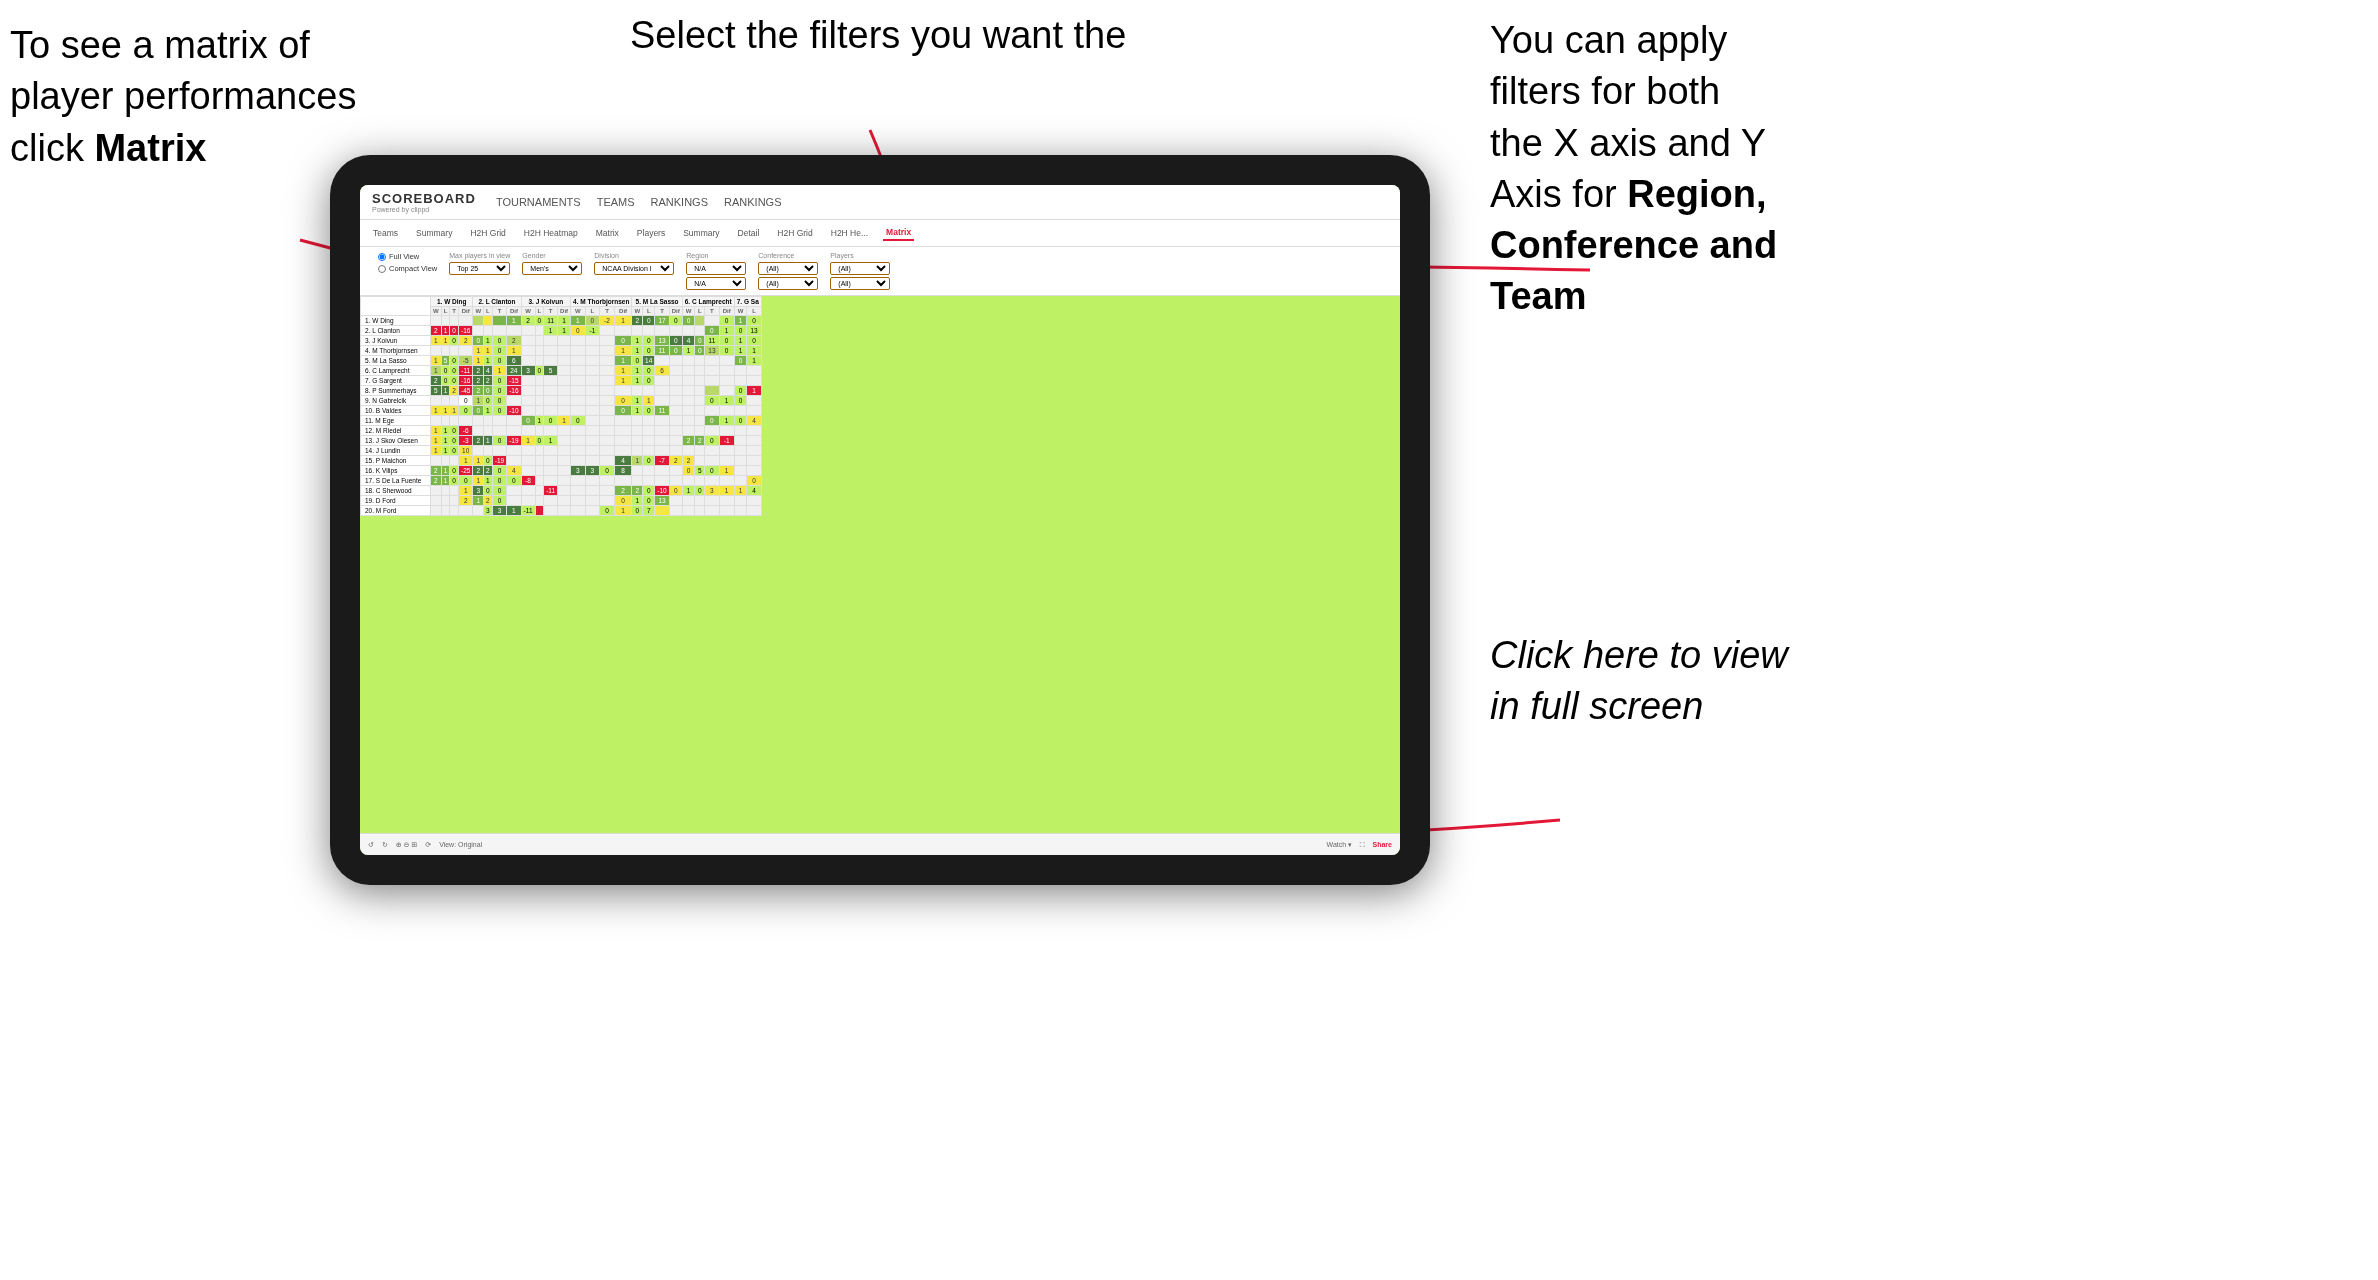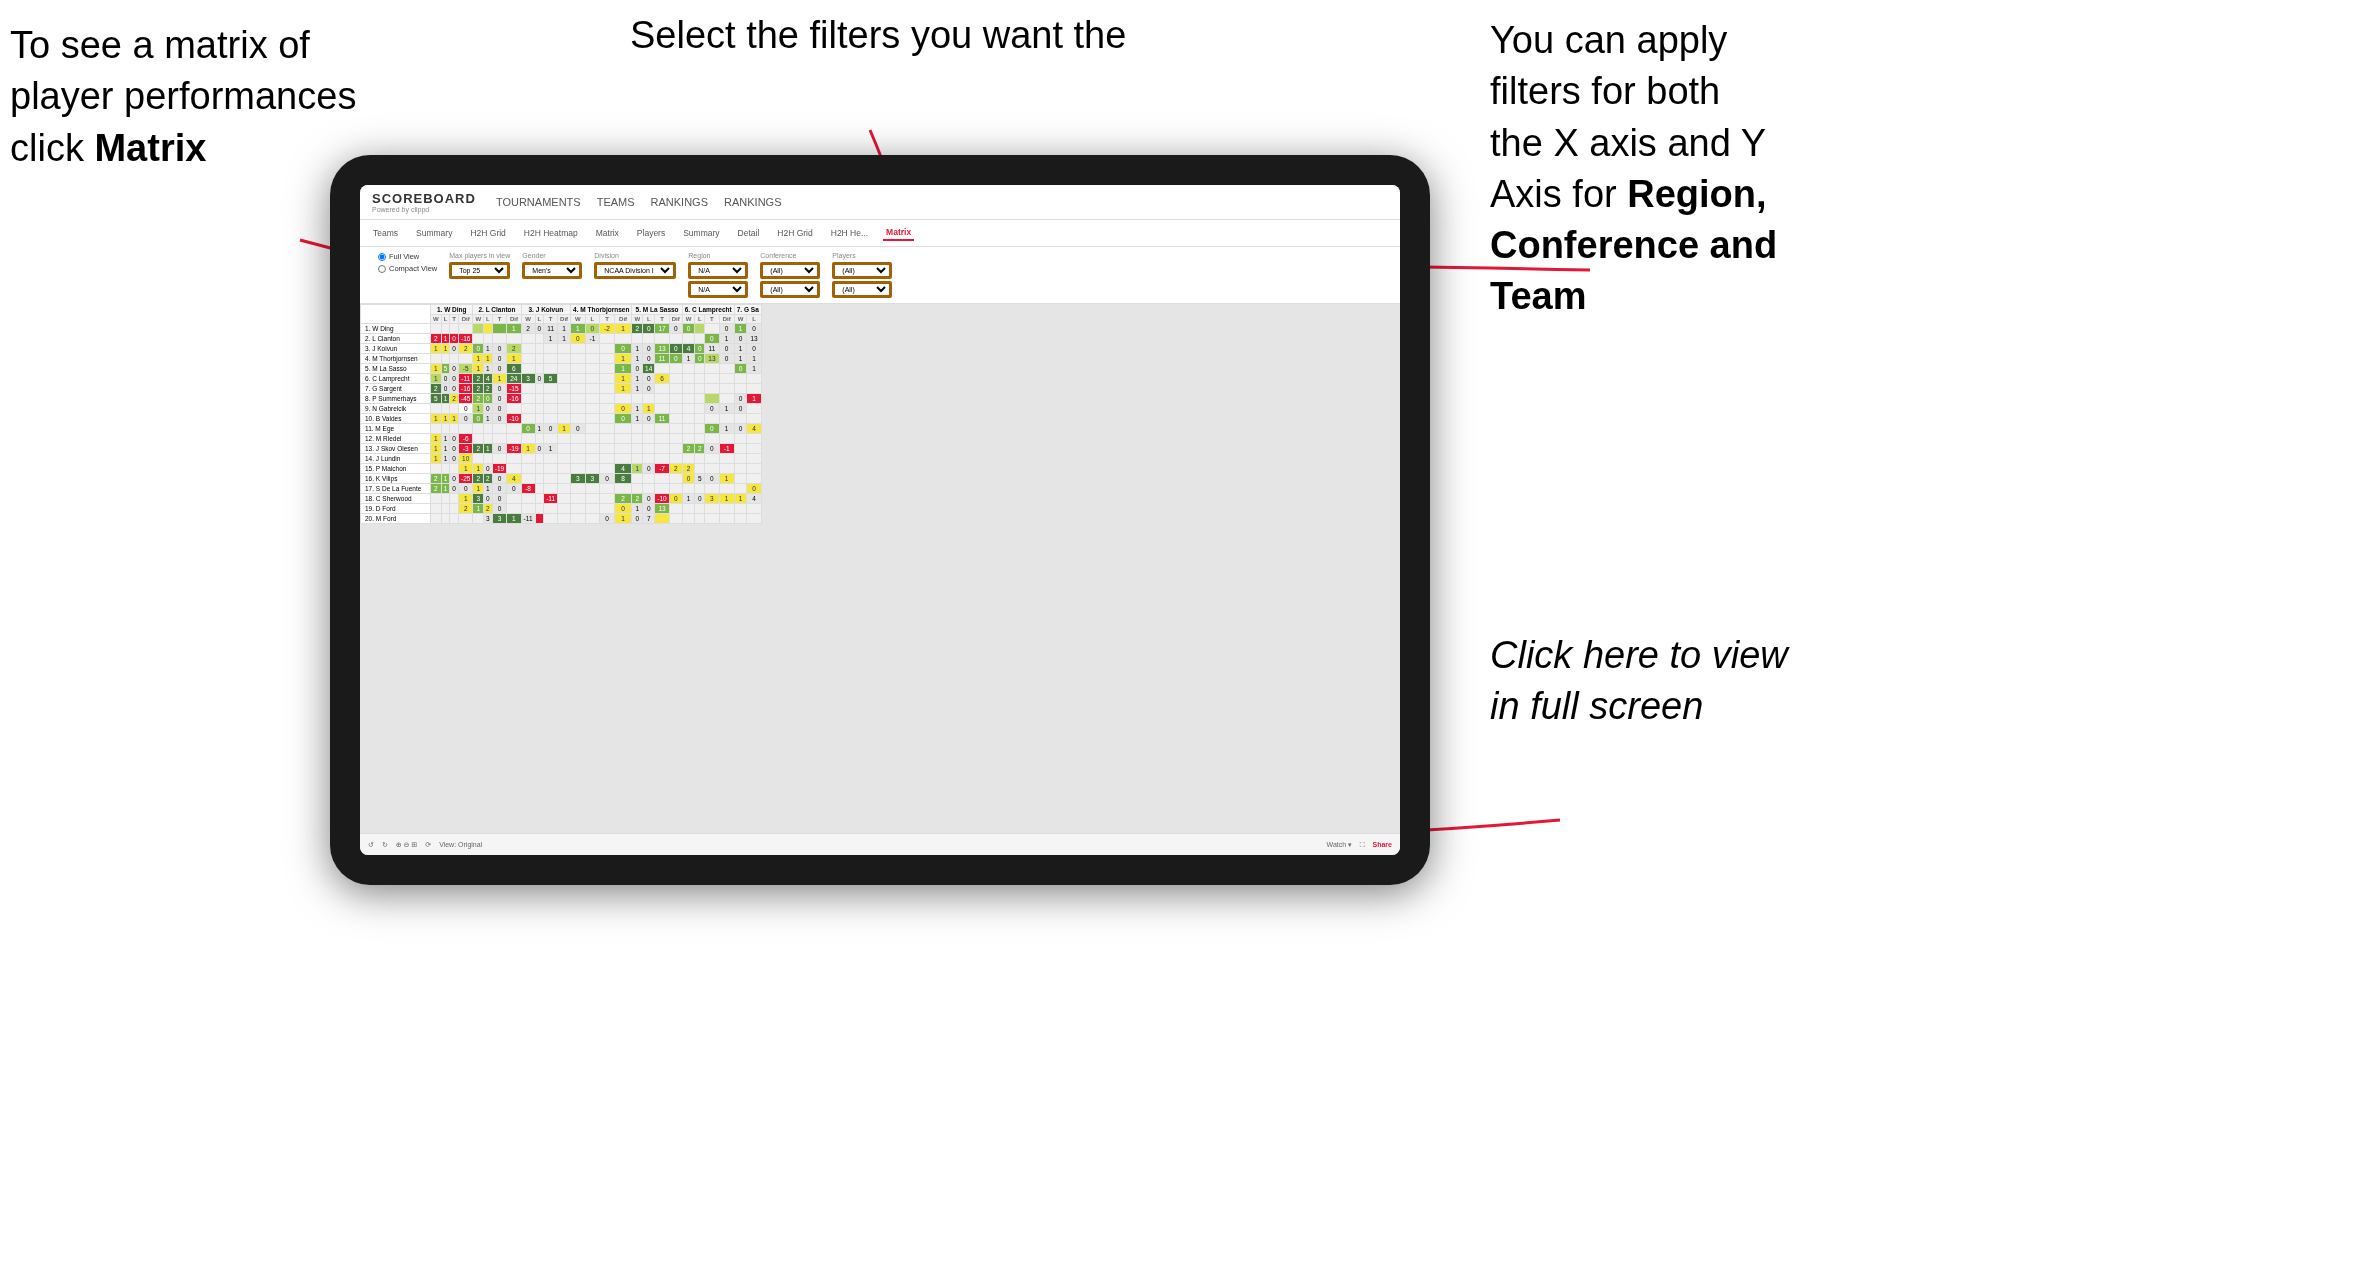--- a/index.html
+++ b/index.html
@@ -31,21 +31,21 @@
       border-radius: 40px;
       box-shadow: 0 8px 40px rgba(0,0,0,0.5);
       display: flex;
       align-items: center;
       justify-content: center;
     }
 
     .tablet-screen {
       width: 1040px;
       height: 670px;
-      background: #e5e5e5;
+      background: #bef264;
       border-radius: 8px;
       overflow: hidden;
       position: relative;
     }
 
     
     .app-header {
       display: flex;
       align-items: center;
       padding: 6px 12px;
@@ -124,21 +124,21 @@
 
     .filter-group {
       display: flex;
       flex-direction: column;
       gap: 3px;
     }
 
     .filter-label { font-size: 7px; color: #888; }
 
     .filter-select {
-      border: 3px solid #a16207;
+      border: 1px solid #a16207;
       border-radius: 2px;
       padding: 1px 3px;
       font-size: 7px;
       background: #fff;
       min-width: 60px;
     }
 
     .filter-two-selects {
       display: flex;
       flex-direction: column;

